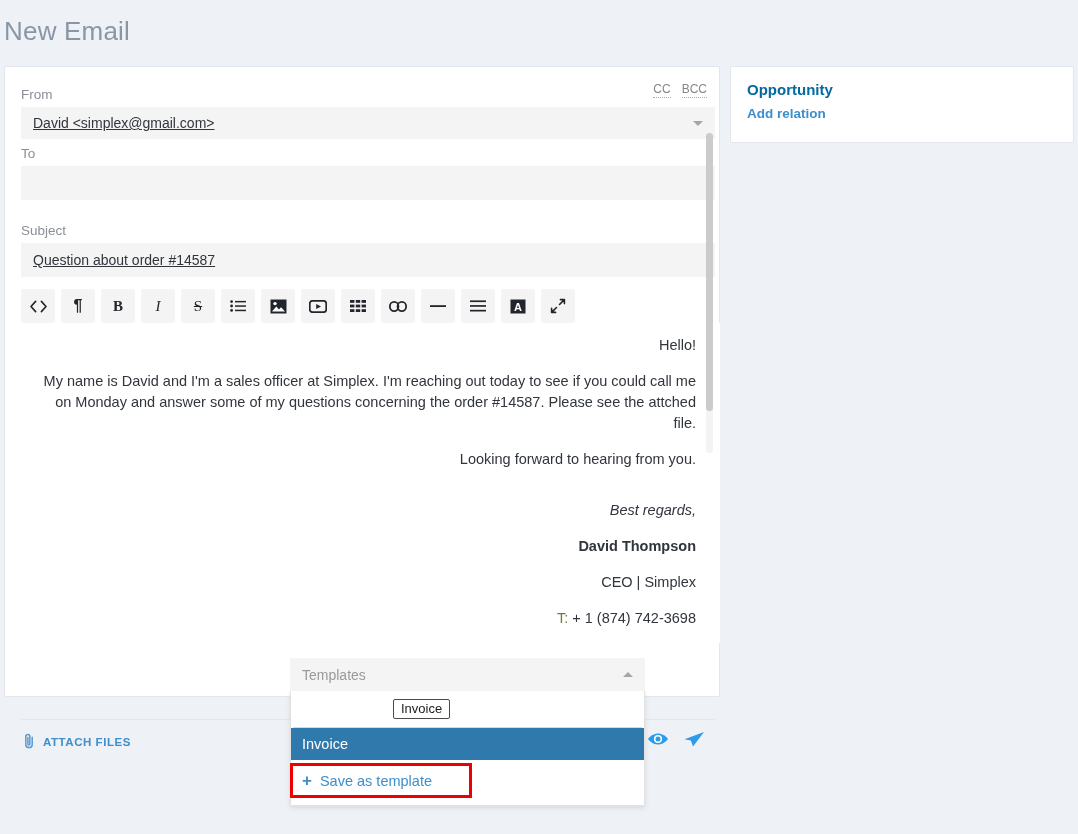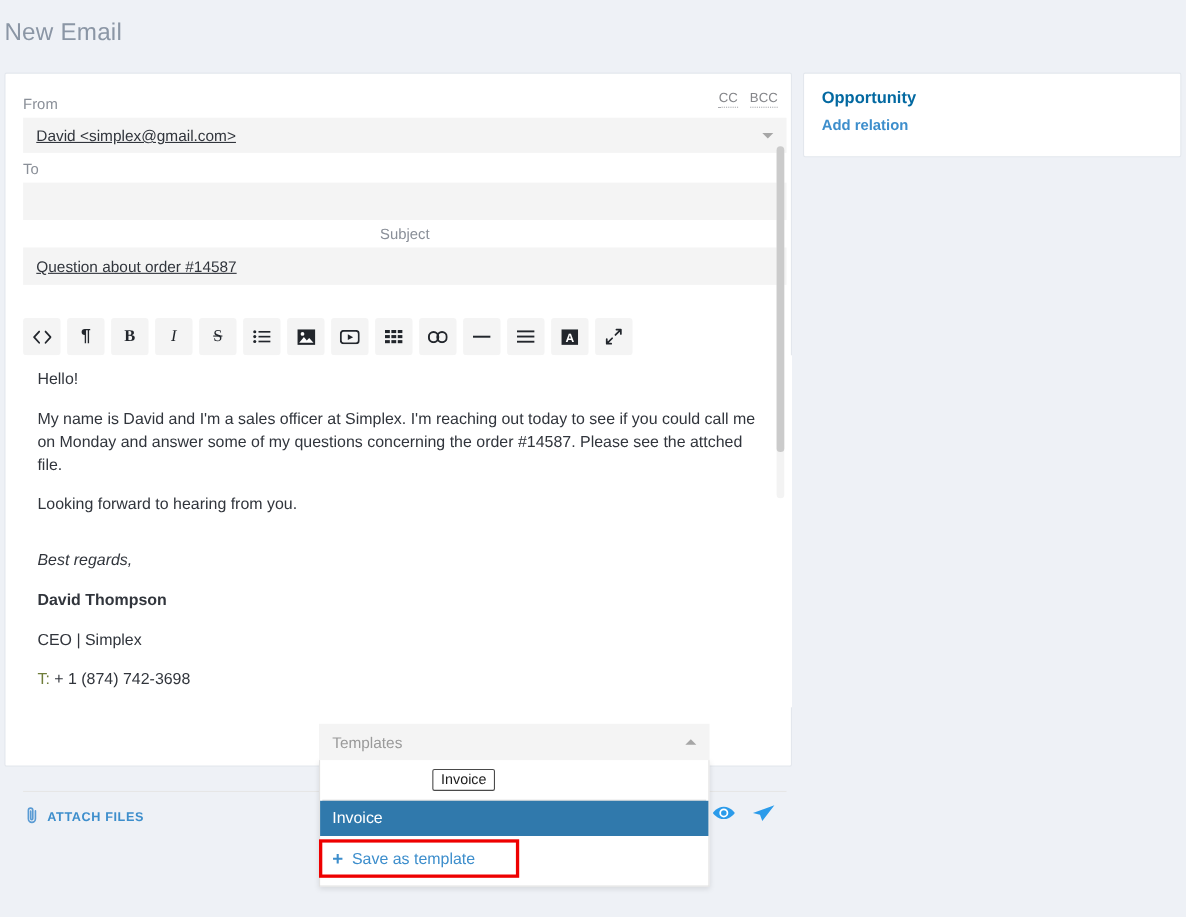--- a/index.html
+++ b/index.html
@@ -9,21 +9,21 @@
     background: #eef1f6;
     font-family: "Liberation Sans", sans-serif;
     overflow: hidden;
   }
   #page { position: relative; width: 1078px; height: 834px; }
 
   
   .page-title {
     position: absolute;
     left: 4px; top: 16px;
-    font-size: 22px;
+    font-size: 26px;
     font-weight: 400;
     color: #8b96a5;
     letter-spacing: .2px;
   }
 
   
   .compose-card {
     position: absolute;
     left: 4px; top: 66px;
     width: 716px; height: 631px;
@@ -104,21 +104,21 @@
     width: 714px; height: 320px;
     background: #fff;
     overflow: hidden;
   }
   .editor-inner {
     padding: 12px 24px 10px 28px;
     font-size: 14.5px;
     color: #31353c;
     line-height: 1.45;
   }
-  .editor-inner p { margin: 0 0 15px 0; }
+  .editor-inner p { margin: 0 0 15px 0; text-align: right; }
   .editor-inner p.spacer { margin-bottom: 30px; height: 0; }
   .sig-italic { font-style: italic; margin: 0 0 15px 0; }
   .sig-bold { font-weight: bold; margin: 0 0 15px 0; }
   .sig-line { margin: 0 0 15px 0; }
   .phone-prefix { color: #6f7d3a; }
 
   .editor-scrollbar {
     position: absolute;
     right: 6px; top: 66px;
     width: 7px; height: 320px;
@@ -284,21 +284,21 @@
       <span>BCC</span>
     </div>
 
     <div class="field-block" style="top:79px;">
       <div class="field-label">To</div>
       <div class="field-input tall">
         <span></span>
       </div>
     </div>
 
-    <div class="field-block" style="top:138px;text-align:center;">
+    <div class="field-block" style="top:156px;">
       <div class="field-label">Subject</div>
       <div class="field-input tall">
         <span>Question about order #14587</span>
       </div>
     </div>
 
     <div class="toolbar">
       <div class="tb-btn">
         <svg width="17" height="13" viewBox="0 0 17 13">
             <path d="M5.6 1.4 1 6.5l4.6 5.1" stroke="#22262c" stroke-width="1.6" fill="none" stroke-linecap="round" stroke-linejoin="round"></path>

